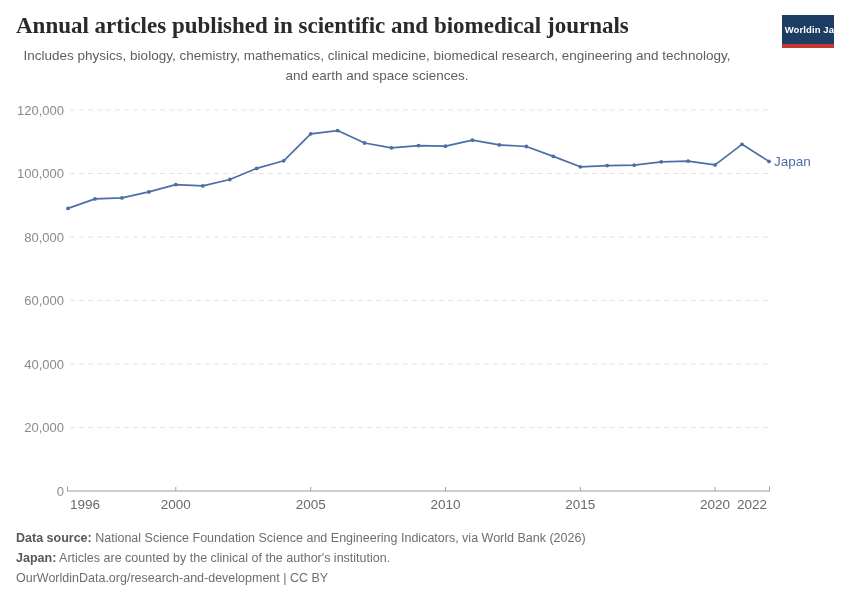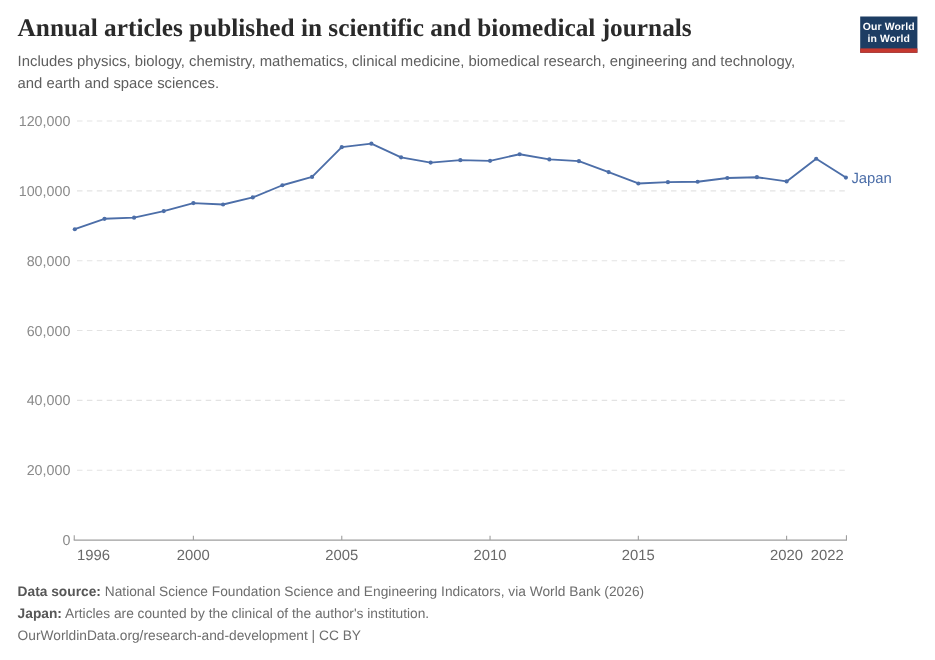--- a/index.html
+++ b/index.html
@@ -3,25 +3,25 @@
 <meta charset="utf-8">
 <style>
   html,body{margin:0;padding:0;background:#fff;}
   body{width:850px;height:600px;position:relative;overflow:hidden;
        font-family:"Liberation Sans",sans-serif;}
 
   .header{position:absolute;left:16px;top:12px;width:760px;}
   .chart-title{font-family:"Liberation Serif",serif;font-weight:bold;
                font-size:23px;line-height:1.25;color:#2a2a2a;margin:0;}
   .chart-subtitle{margin-top:5px;font-size:13.5px;line-height:1.48;
-                  color:#5e5e5e;max-width:722px;}
+                  color:#5e5e5e;max-width:722px;text-align:center;}
 
   .owid-logo{position:absolute;top:15px;right:16px;width:52px;height:29px;
              background:#1d3d63;border-bottom:4px solid #c5382f;
-             display:flex;flex-direction:column;align-items:center;
+             display:flex;flex-direction:row;align-items:center;
              justify-content:center;cursor:pointer;}
   .owid-logo span{color:#ffffff;font-weight:bold;font-size:9.5px;
                   line-height:11px;letter-spacing:.1px;white-space:nowrap;}
 
   svg.chart{position:absolute;left:0;top:0;}
   .ylab{font:13px "Liberation Sans",sans-serif;fill:#8a8a8a;}
   .xlab{font:13.5px "Liberation Sans",sans-serif;fill:#696969;}
   .series-label{font:13.5px "Liberation Sans",sans-serif;}
 
   .footer{position:absolute;left:16px;top:528px;width:820px;
@@ -32,21 +32,21 @@
 </head>
 <body>
 
 <div class="header">
   <h1 class="chart-title">Annual articles published in scientific and biomedical journals</h1>
   <div class="chart-subtitle">Includes physics, biology, chemistry, mathematics, clinical medicine, biomedical research, engineering and technology, and earth and space sciences.</div>
 </div>
 
 <div class="owid-logo" style="background: rgb(29, 61, 99); border-bottom-color: rgb(197, 56, 47);">
   <span>Our World</span>
-  <span>in World</span>
+  <span>in Japan</span>
 </div>
 
 <svg class="chart" width="850" height="600">
     <text x="64" y="495.5" text-anchor="end" class="ylab">0</text>
     <line x1="70" x2="770" y1="427.5" y2="427.5" stroke="#e3e3e3" stroke-width="1" stroke-dasharray="5,4"></line>
     <text x="64" y="432.0" text-anchor="end" class="ylab">20,000</text>
     <line x1="70" x2="770" y1="364.0" y2="364.0" stroke="#e3e3e3" stroke-width="1" stroke-dasharray="5,4"></line>
     <text x="64" y="368.5" text-anchor="end" class="ylab">40,000</text>
     <line x1="70" x2="770" y1="300.5" y2="300.5" stroke="#e3e3e3" stroke-width="1" stroke-dasharray="5,4"></line>
     <text x="64" y="305.0" text-anchor="end" class="ylab">60,000</text>

